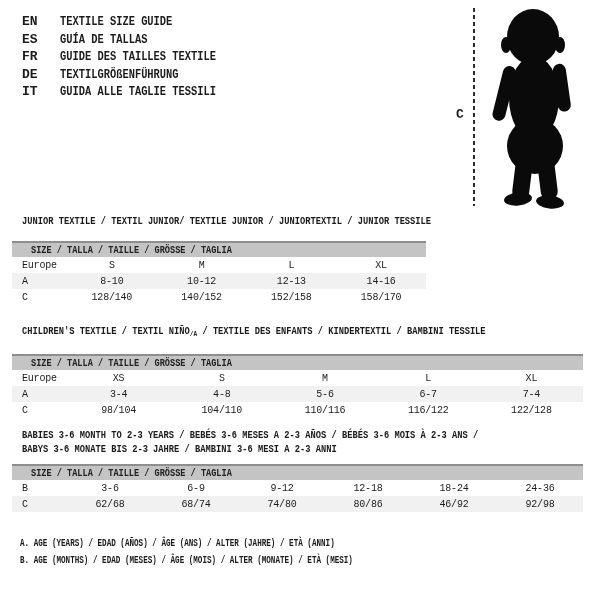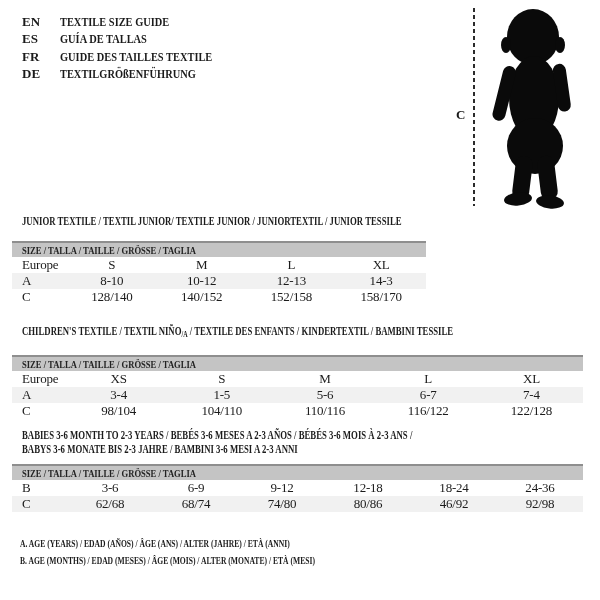--- a/index.html
+++ b/index.html
@@ -1,18 +1,18 @@
 <!DOCTYPE html>
 <html style="--ink: #1b1b1b; --bar-bg: #c4c4c4; --bar-border: #8e8e8e; --alt-row: #f1f1f1; --silhouette: #0a0a0a;"><head>
 <meta charset="utf-8">
 <style>
   html,body{margin:0;padding:0;background:#fff;}
   .canvas{
     position:relative;width:600px;height:600px;background:#ffffff;
-    font-family:Liberation Serif, serif;color:var(--ink,#1b1b1b);
+    font-family:Liberation Mono, monospace;color:var(--ink,#1b1b1b);
     overflow:hidden;
   }
   
   .lang-block{position:absolute;left:22px;top:13px;}
   .lang-line{display:flex;height:17.5px;align-items:center;font-weight:bold;font-size:13px;}
   .lang-code{width:38px;flex:0 0 38px;}
   .lang-title{display:inline-block;transform:scaleX(.8);transform-origin:left center;white-space:nowrap;}
   
   .measure-line{
     position:absolute;left:473px;top:8px;width:2px;height:198px;
@@ -25,27 +25,27 @@
   .tbl-1{top:214px;width:414px;}
   .tbl-2{top:324px;width:571px;}
   .tbl-3{top:428px;width:571px;}
   .table-title{
     font-weight:bold;font-size:11.5px;line-height:14px;padding-left:10px;white-space:nowrap;
   }
   .table-title .cond{display:inline-block;transform:scaleX(.76);transform-origin:left center;white-space:nowrap;}
   .title-sub{font-size:8px;vertical-align:-2px;}
   .size-bar{
     margin-top:13px;height:14px;border-top:2px solid var(--bar-border,#8e8e8e);
-    background:var(--bar-bg,#c4c4c4);line-height:14px;padding-left:10px;
+    background:var(--bar-bg,#c4c4c4);line-height:14px;padding-left:19px;
     font-weight:bold;font-size:11px;color:#222;white-space:nowrap;
   }
   .tbl-3 .size-bar{margin-top:8px;}
   .size-bar .cond{display:inline-block;transform:scaleX(.78);transform-origin:left center;}
   .t-rows{width:100%;}
-  .t-row{display:flex;height:16px;align-items:flex-start;font-size:13px;letter-spacing:-.2px;}
+  .t-row{display:flex;height:16px;align-items:center;font-size:10px;letter-spacing:-.2px;}
   .t-row:nth-child(even){background:var(--alt-row,#f1f1f1);}
   .t-label{flex:0 0 55px;padding-left:10px;box-sizing:border-box;}
   .t-cell{flex:1;text-align:center;}
   
   .footnotes{position:absolute;left:20px;top:535px;}
   .footnote{height:17px;line-height:17px;font-weight:bold;font-size:10px;white-space:nowrap;}
   .footnote .cond{display:inline-block;transform:scaleX(.76);transform-origin:left center;}
 </style>
 </head>
 <body>
@@ -61,20 +61,24 @@
         <span class="lang-code">ES</span>
         <span class="lang-title">GUÍA DE TALLAS</span>
       </div>
       <div class="lang-line">
         <span class="lang-code">FR</span>
         <span class="lang-title">GUIDE DES TAILLES TEXTILE</span>
       </div>
       <div class="lang-line">
         <span class="lang-code">DE</span>
         <span class="lang-title">TEXTILGRÖßENFÜHRUNG</span>
+      </div>
+      <div class="lang-line">
+        <span class="lang-code">IT</span>
+        <span class="lang-title">GUIDA ALLE TAGLIE TESSILI</span>
       </div>
     </div>
 
   <div class="measure-line"></div>
   <div class="measure-label">C</div>
   <svg class="baby-svg" width="102" height="204" viewBox="0 0 102 204">
     <g fill="#0a0a0a">
       <ellipse cx="49" cy="31" rx="26" ry="28"></ellipse>
       <ellipse cx="22" cy="39" rx="5" ry="8"></ellipse>
       <ellipse cx="76" cy="39" rx="5" ry="8"></ellipse>
@@ -102,21 +106,21 @@
           <div class="t-cell">S</div>
           <div class="t-cell">M</div>
           <div class="t-cell">L</div>
           <div class="t-cell">XL</div>
         </div>
         <div class="t-row">
           <div class="t-label">A</div>
           <div class="t-cell">8-10</div>
           <div class="t-cell">10-12</div>
           <div class="t-cell">12-13</div>
-          <div class="t-cell">14-3</div>
+          <div class="t-cell">14-16</div>
         </div>
         <div class="t-row">
           <div class="t-label">C</div>
           <div class="t-cell">128/140</div>
           <div class="t-cell">140/152</div>
           <div class="t-cell">152/158</div>
           <div class="t-cell">158/170</div>
         </div>
       </div>
   </div>
@@ -133,21 +137,21 @@
           <div class="t-label">Europe</div>
           <div class="t-cell">XS</div>
           <div class="t-cell">S</div>
           <div class="t-cell">M</div>
           <div class="t-cell">L</div>
           <div class="t-cell">XL</div>
         </div>
         <div class="t-row">
           <div class="t-label">A</div>
           <div class="t-cell">3-4</div>
-          <div class="t-cell">1-5</div>
+          <div class="t-cell">4-8</div>
           <div class="t-cell">5-6</div>
           <div class="t-cell">6-7</div>
           <div class="t-cell">7-4</div>
         </div>
         <div class="t-row">
           <div class="t-label">C</div>
           <div class="t-cell">98/104</div>
           <div class="t-cell">104/110</div>
           <div class="t-cell">110/116</div>
           <div class="t-cell">116/122</div>

